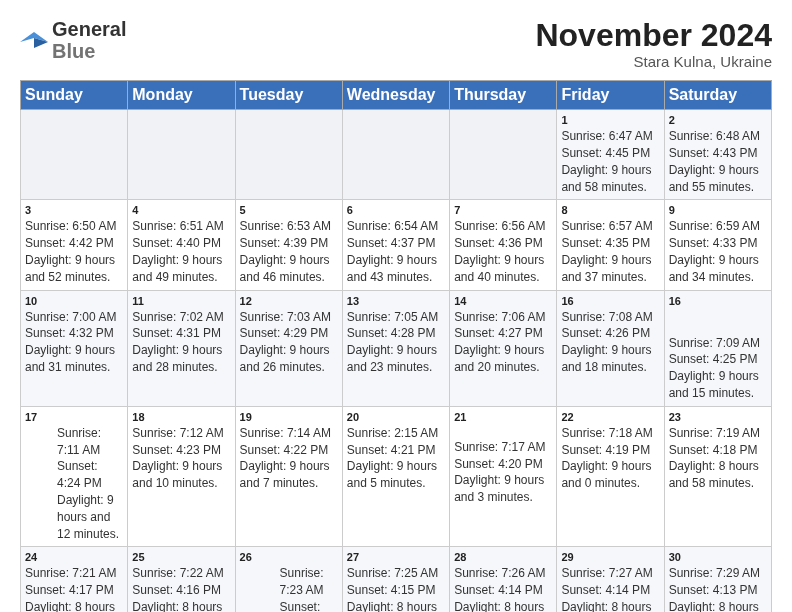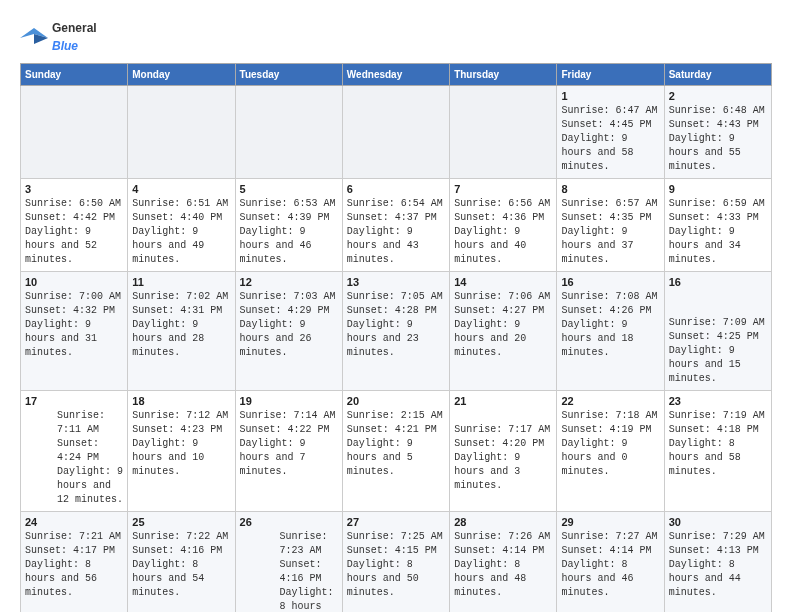--- a/index.html
+++ b/index.html
@@ -19,31 +19,30 @@
       align-items: flex-start;
       justify-content: space-between;
       margin-bottom: 10px;
     }
     .logo {
       display: flex;
       align-items: center;
       gap: 4px;
     }
     .logo-text-general {
-      font-size: 12px;
+      font-size: 20px;
       font-weight: bold;
       color: #333;
       line-height: 1.1;
     }
     .logo-text-blue {
-      font-size: 12px;
-      font-weight: bold;
-      color: #3b82f6;
+      font-size: 20px;
+      font-weight: bold;
+      color: #737373;
       line-height: 1.1;
-      font-style: italic;
     }
     .logo-bird {
       width: 28px;
       height: 24px;
     }
     .title-block {
       text-align: right;
     }
     .month-title {
       font-size: 32px;
@@ -56,21 +55,21 @@
       color: #555;
     }
     table {
       width: 100%;
       border-collapse: collapse;
       table-layout: fixed;
     }
     thead tr th {
       background-color: #3a6fba;
       color: #fff;
-      font-size: 10px;
+      font-size: 16px;
       font-weight: bold;
       padding: 5px 4px;
       text-align: left;
       border: 1px solid #aaa;
     }
     tbody tr td {
       border: 1px solid #ccc;
       vertical-align: top;
       padding: 4px 4px 4px 4px;
       font-size: 9.5px;
@@ -85,24 +84,23 @@
       background: #fff;
     }
     .day-num {
       font-size: 11px;
       font-weight: bold;
       color: #222;
       display: block;
       margin-bottom: 2px;
     }
     .day-info {
-      font-size: 10px;
+      font-size: 12px;
       color: #333;
       line-height: 1.4;
-      font-family: Liberation Mono, monospace;
     }
     .empty-cell {
       background: #f0f2f5 !important;
     }
   </style>
 </head>
 <body>
 
 <div class="page">
   <div class="header">
@@ -111,20 +109,24 @@
         <polygon points="14,4 28,14 14,10 0,14" fill="#4a90d9"></polygon>
         <polygon points="14,10 28,14 14,20" fill="#2a5fa0"></polygon>
       </svg>
       <div>
         <div style="line-height:1.1">
           <span class="logo-text-general">General</span><br>
           <span class="logo-text-blue">Blue</span>
         </div>
       </div>
     </div>
+    <div class="title-block">
+      <div class="month-title">November 2024</div>
+      <div class="location">Stara Kulna, Ukraine</div>
+    </div>
   </div>
 
   <table>
     <thead>
       <tr>
         <th>Sunday</th>
         <th>Monday</th>
         <th>Tuesday</th>
         <th>Wednesday</th>
         <th>Thursday</th>

